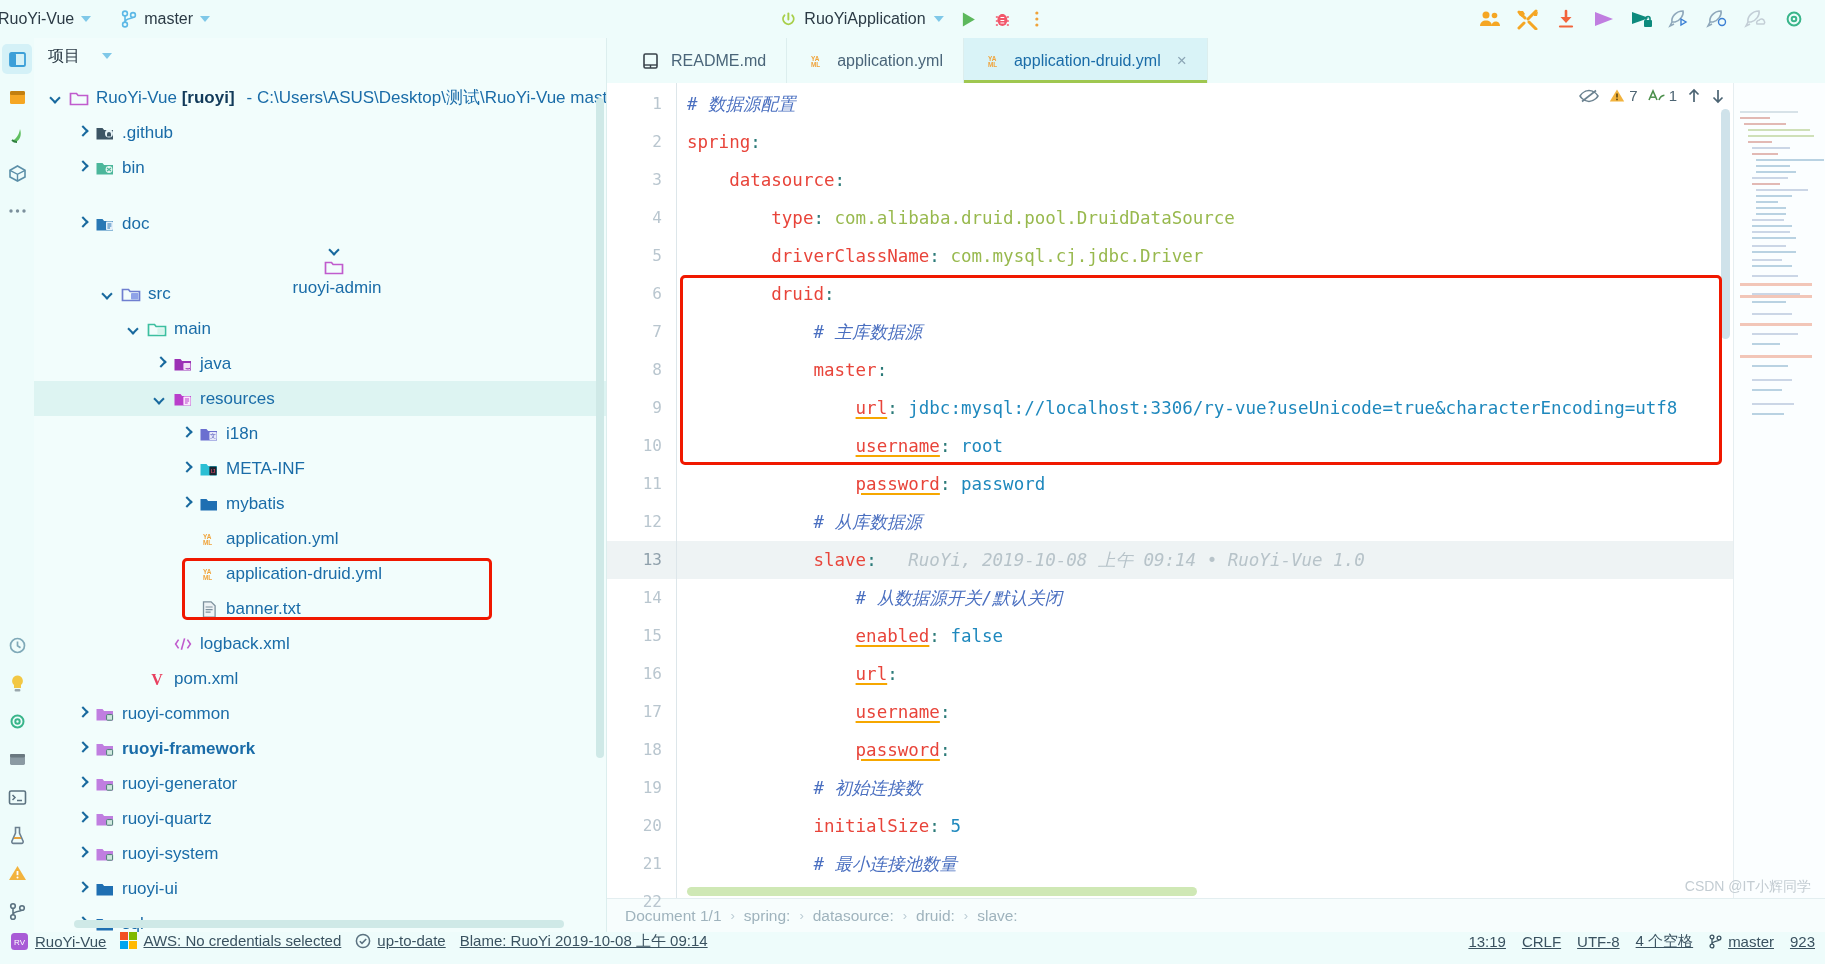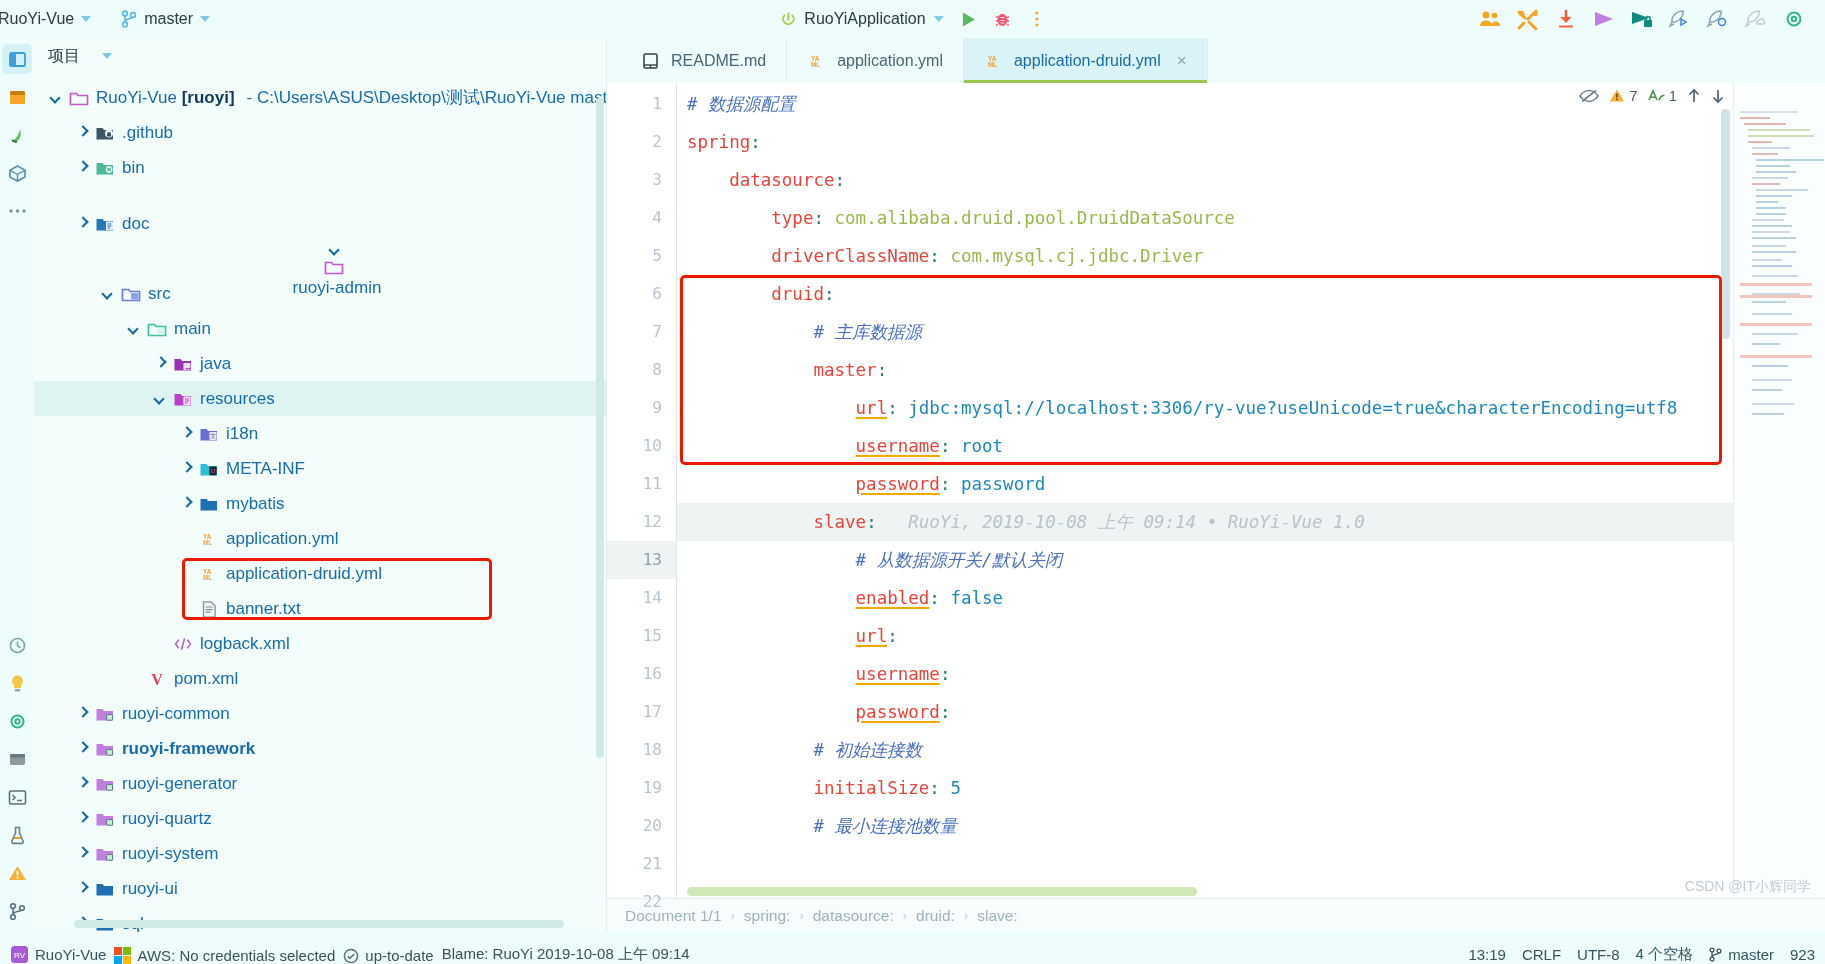--- a/index.html
+++ b/index.html
@@ -315,27 +315,28 @@
     color: #9fb3bd;
     background: #f7fdfd;
     border-top: 1px solid #e3eef0;
   }
   .bc-sep { color: #bccdd5; font-size: 13px; }
 
   
   .statusbar {
     height: 32px; flex: 0 0 32px;
     background: #eefcfb;
-    display: flex; align-items: flex-end;
-    gap: 8px;
+    display: flex; align-items: flex-start;
+    gap: 14px;
     padding: 0 10px;
     font-size: 15px;
     color: #3a5260;
     white-space: nowrap;
     overflow: hidden;
+    text-decoration: underline;
   }
   .sb-item { display: flex; align-items: center; gap: 6px; }
   .sb-right { margin-left: auto; display: flex; align-items: center; gap: 16px; }
 
   .watermark {
     position: absolute;
     right: 14px; bottom: 36px;
     font-size: 14px;
     color: #c3ccd2;
     z-index: 60;
@@ -876,20 +877,21 @@
             <div class="cline"><span class="k">spring</span><span class="p">:</span></div>
             <div class="cline"><span class="s">    </span><span class="k">datasource</span><span class="p">:</span></div>
             <div class="cline"><span class="s">        </span><span class="k">type</span><span class="p">: </span><span class="v">com.alibaba.druid.pool.DruidDataSource</span></div>
             <div class="cline"><span class="s">        </span><span class="k">driverClassName</span><span class="p">: </span><span class="v">com.mysql.cj.jdbc.Driver</span></div>
             <div class="cline"><span class="s">        </span><span class="k">druid</span><span class="p">:</span></div>
             <div class="cline"><span class="s">            </span><span class="c"># 主库数据源</span></div>
             <div class="cline"><span class="s">            </span><span class="k">master</span><span class="p">:</span></div>
             <div class="cline"><span class="s">                </span><span class="ku">url</span><span class="p">: </span><span class="s">jdbc:mysql://localhost:3306/ry-vue?useUnicode=true&amp;characterEncoding=utf8</span></div>
             <div class="cline"><span class="s">                </span><span class="ku">username</span><span class="p">: </span><span class="s">root</span></div>
             <div class="cline"><span class="s">                </span><span class="ku">password</span><span class="p">: </span><span class="s">password</span></div>
+            <div class="cline"><span class="s">            </span><span class="c"># 从库数据源</span></div>
             <div class="cline cur"><span class="s">            </span><span class="k">slave</span><span class="p">:</span><span class="ghost">   RuoYi, 2019-10-08 上午 09:14 • RuoYi-Vue 1.0</span></div>
             <div class="cline"><span class="s">                </span><span class="c"># 从数据源开关/默认关闭</span></div>
             <div class="cline"><span class="s">                </span><span class="ku">enabled</span><span class="p">: </span><span class="s">false</span></div>
             <div class="cline"><span class="s">                </span><span class="ku">url</span><span class="p">:</span></div>
             <div class="cline"><span class="s">                </span><span class="ku">username</span><span class="p">:</span></div>
             <div class="cline"><span class="s">                </span><span class="ku">password</span><span class="p">:</span></div>
             <div class="cline"><span class="s">            </span><span class="c"># 初始连接数</span></div>
             <div class="cline"><span class="s">            </span><span class="k">initialSize</span><span class="p">: </span><span class="s">5</span></div>
             <div class="cline"><span class="s">            </span><span class="c"># 最小连接池数量</span></div>
             <div class="cline"><span class="s">            </span></div>

